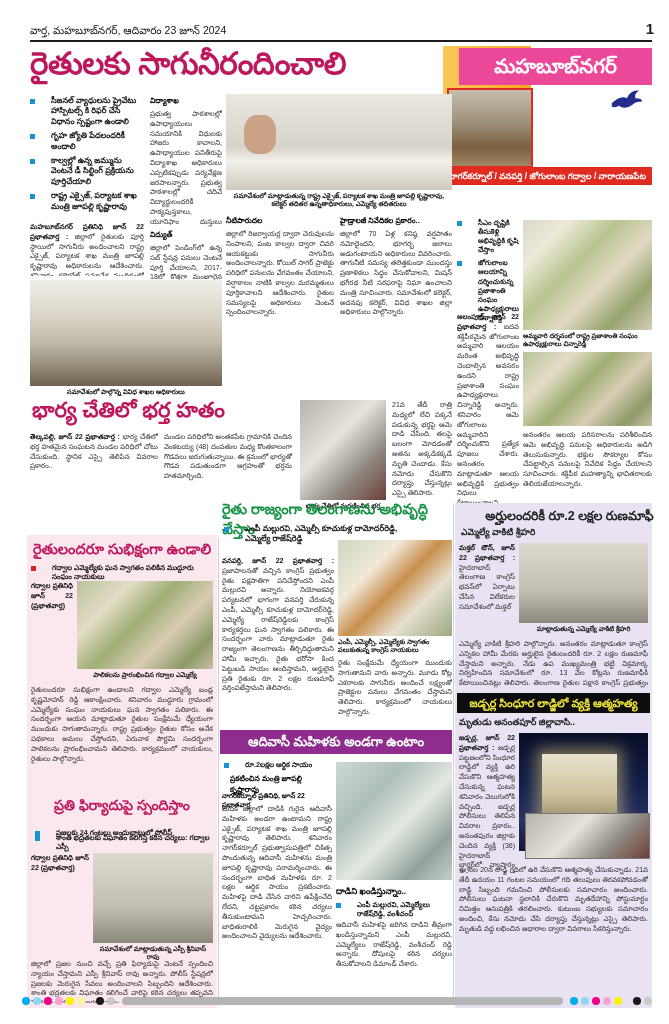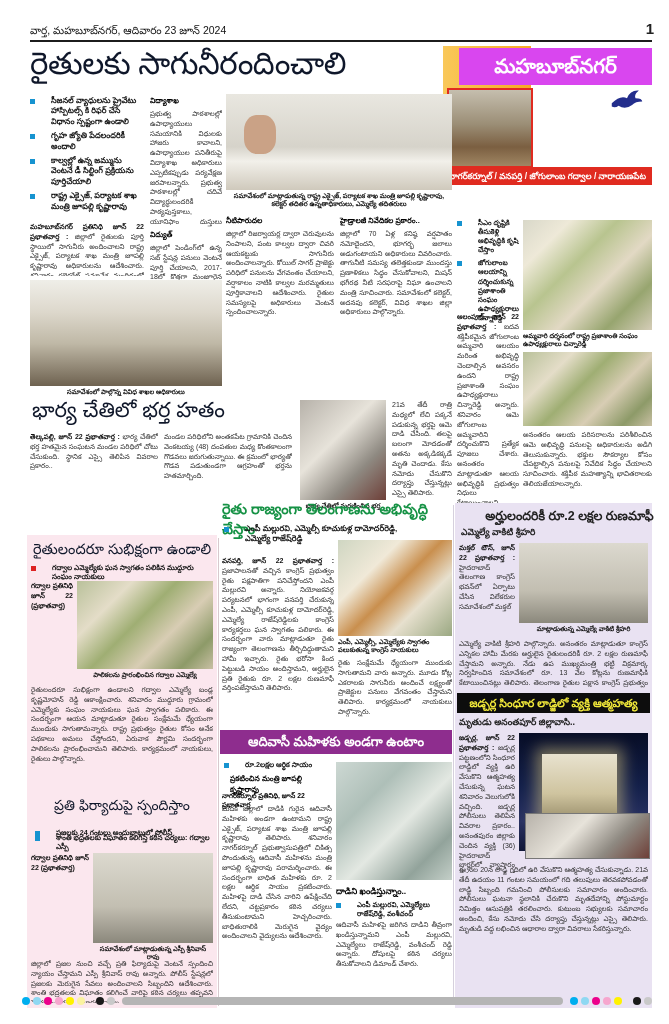--- a/index.html
+++ b/index.html
@@ -7,21 +7,21 @@
         font-family:"Liberation Sans",sans-serif;overflow:hidden;}
   .abs{position:absolute;}
   .body{font-size:7px;line-height:1.4;text-align:justify;color:#2e2e2e;overflow:hidden;}
   .cap{font-size:6.6px;font-weight:bold;color:#101010;line-height:1.25;overflow:hidden;}
   .dl{font-weight:bold;color:#111;}
   .brow{display:flex;gap:16px;align-items:flex-start;margin-bottom:4px;}
   .sq{width:5px;height:5px;flex:none;margin-top:3px;background:#1693d0;}
   .sqr{background:#d22;}
   .btxt{font-size:8px;font-weight:bold;line-height:1.3;color:#151515;}
   .photo{position:absolute;overflow:hidden;}
-  .hl-blue{color:#0f172a;font-weight:normal;}
+  .hl-blue{color:#be185d;font-weight:bold;}
   .hl-green{color:#169245;font-weight:bold;}
   .ph-meet{background:linear-gradient(180deg,#e9e7e0 0%,#d6d3ca 55%,#f2f0ea 70%,#cfc9bc 100%);}
   .ph-meet:before{content:"";position:absolute;left:8%;top:22%;width:14%;height:40%;background:#caa286;border-radius:40%;box-shadow:120% 0 0 #b98f72;}
   .ph-hall{background:linear-gradient(180deg,#efeee8 0%,#ddd8cc 30%,#bfb8a6 60%,#6e6250 100%);}
   .ph-crowd{background:linear-gradient(135deg,#b9c19a 0%,#e4ddc8 25%,#9fae73 45%,#d8cdb4 65%,#8d9a68 85%,#c9c0a4 100%);}
   .ph-garland{background:linear-gradient(135deg,#cfd6c2 0%,#f0e9d8 30%,#c98f4e 50%,#e7e0ce 70%,#9aa882 100%);}
   .ph-dam{background:linear-gradient(180deg,#c5beae 0%,#9b8e76 45%,#7b5f41 75%,#a08663 100%);border:2px solid #e02b20;}
   .ph-temple{background:linear-gradient(135deg,#d9d8c9 0%,#eee9d8 20%,#b8c48f 40%,#e2d9c4 60%,#97a56f 80%,#d5cdb8 100%);}
   .ph-press{background:linear-gradient(180deg,#dcd9cf 0%,#c2beb1 60%,#8b887c 100%);}
   .ph-night{background:linear-gradient(180deg,#070d26 0%,#14204b 45%,#2a3263 75%,#101737 100%);}
@@ -41,21 +41,21 @@
   <div class="abs" style="left:30px;top:24px;width:520px;font-size:10.5px;color:#111;">
     <span style="font-weight:normal;">వార్త,</span><span> మహబూబ్‌నగర్, ఆదివారం 23 జూన్ 2024</span>
   </div>
   <div class="abs" style="left:640px;top:20px;width:14px;font-size:15px;color:#222;font-weight:bold;text-align:right;">1</div>
   <div class="abs rule" style="left:30px;top:40px;width:622px;height:2px;"></div>
 
   <div class="abs hl-blue" style="left:30px;top:47px;width:412px;font-size:31px;letter-spacing:-0.5px;line-height:1.1;">రైతులకు సాగునీరందించాలి</div>
 
   <div class="abs" style="left:443px;top:46px;width:209px;height:139px;background:#fff;">
     <div class="abs" style="left:0;top:0;width:88px;height:121px;background:linear-gradient(90deg,#f9c85a,#f7a823);"></div>
-    <div class="abs" style="left:16px;top:2px;width:193px;height:37px;background:#d946ef;color:#fff;font-weight:bold;font-size:20px;text-align:center;line-height:37px;">మహబూబ్‌నగర్</div>
+    <div class="abs" style="left:16px;top:2px;width:193px;height:37px;background:#ec4899;color:#fff;font-weight:bold;font-size:20px;text-align:center;line-height:37px;">మహబూబ్‌నగర్</div>
     <div class="photo ph-dam" style="left:4px;top:42px;width:82px;height:76px;"></div>
     <div class="abs" style="left:92px;top:42px;width:117px;height:78px;text-align:center;">
       <svg width="34" height="22" viewBox="0 0 40 26" style="position:absolute;right:8px;top:0;">
         <path d="M2 18 Q12 8 20 12 Q24 2 34 3 Q28 8 30 12 Q38 12 38 16 Q30 16 26 20 Q18 26 10 21 Q6 24 2 22 Z" fill="#232e8c"></path>
       </svg>
     </div>
     <div class="abs" style="left:0;top:121px;width:209px;height:18px;background:#e02b20;color:#fff;font-weight:bold;font-size:8.5px;text-align:center;line-height:18px;">నాగర్‌కర్నూల్ / వనపర్తి / జోగులాంబ గద్వాల / నారాయణపేట</div>
   </div>
 
   <div class="abs" style="left:30px;top:96px;width:114px;">

